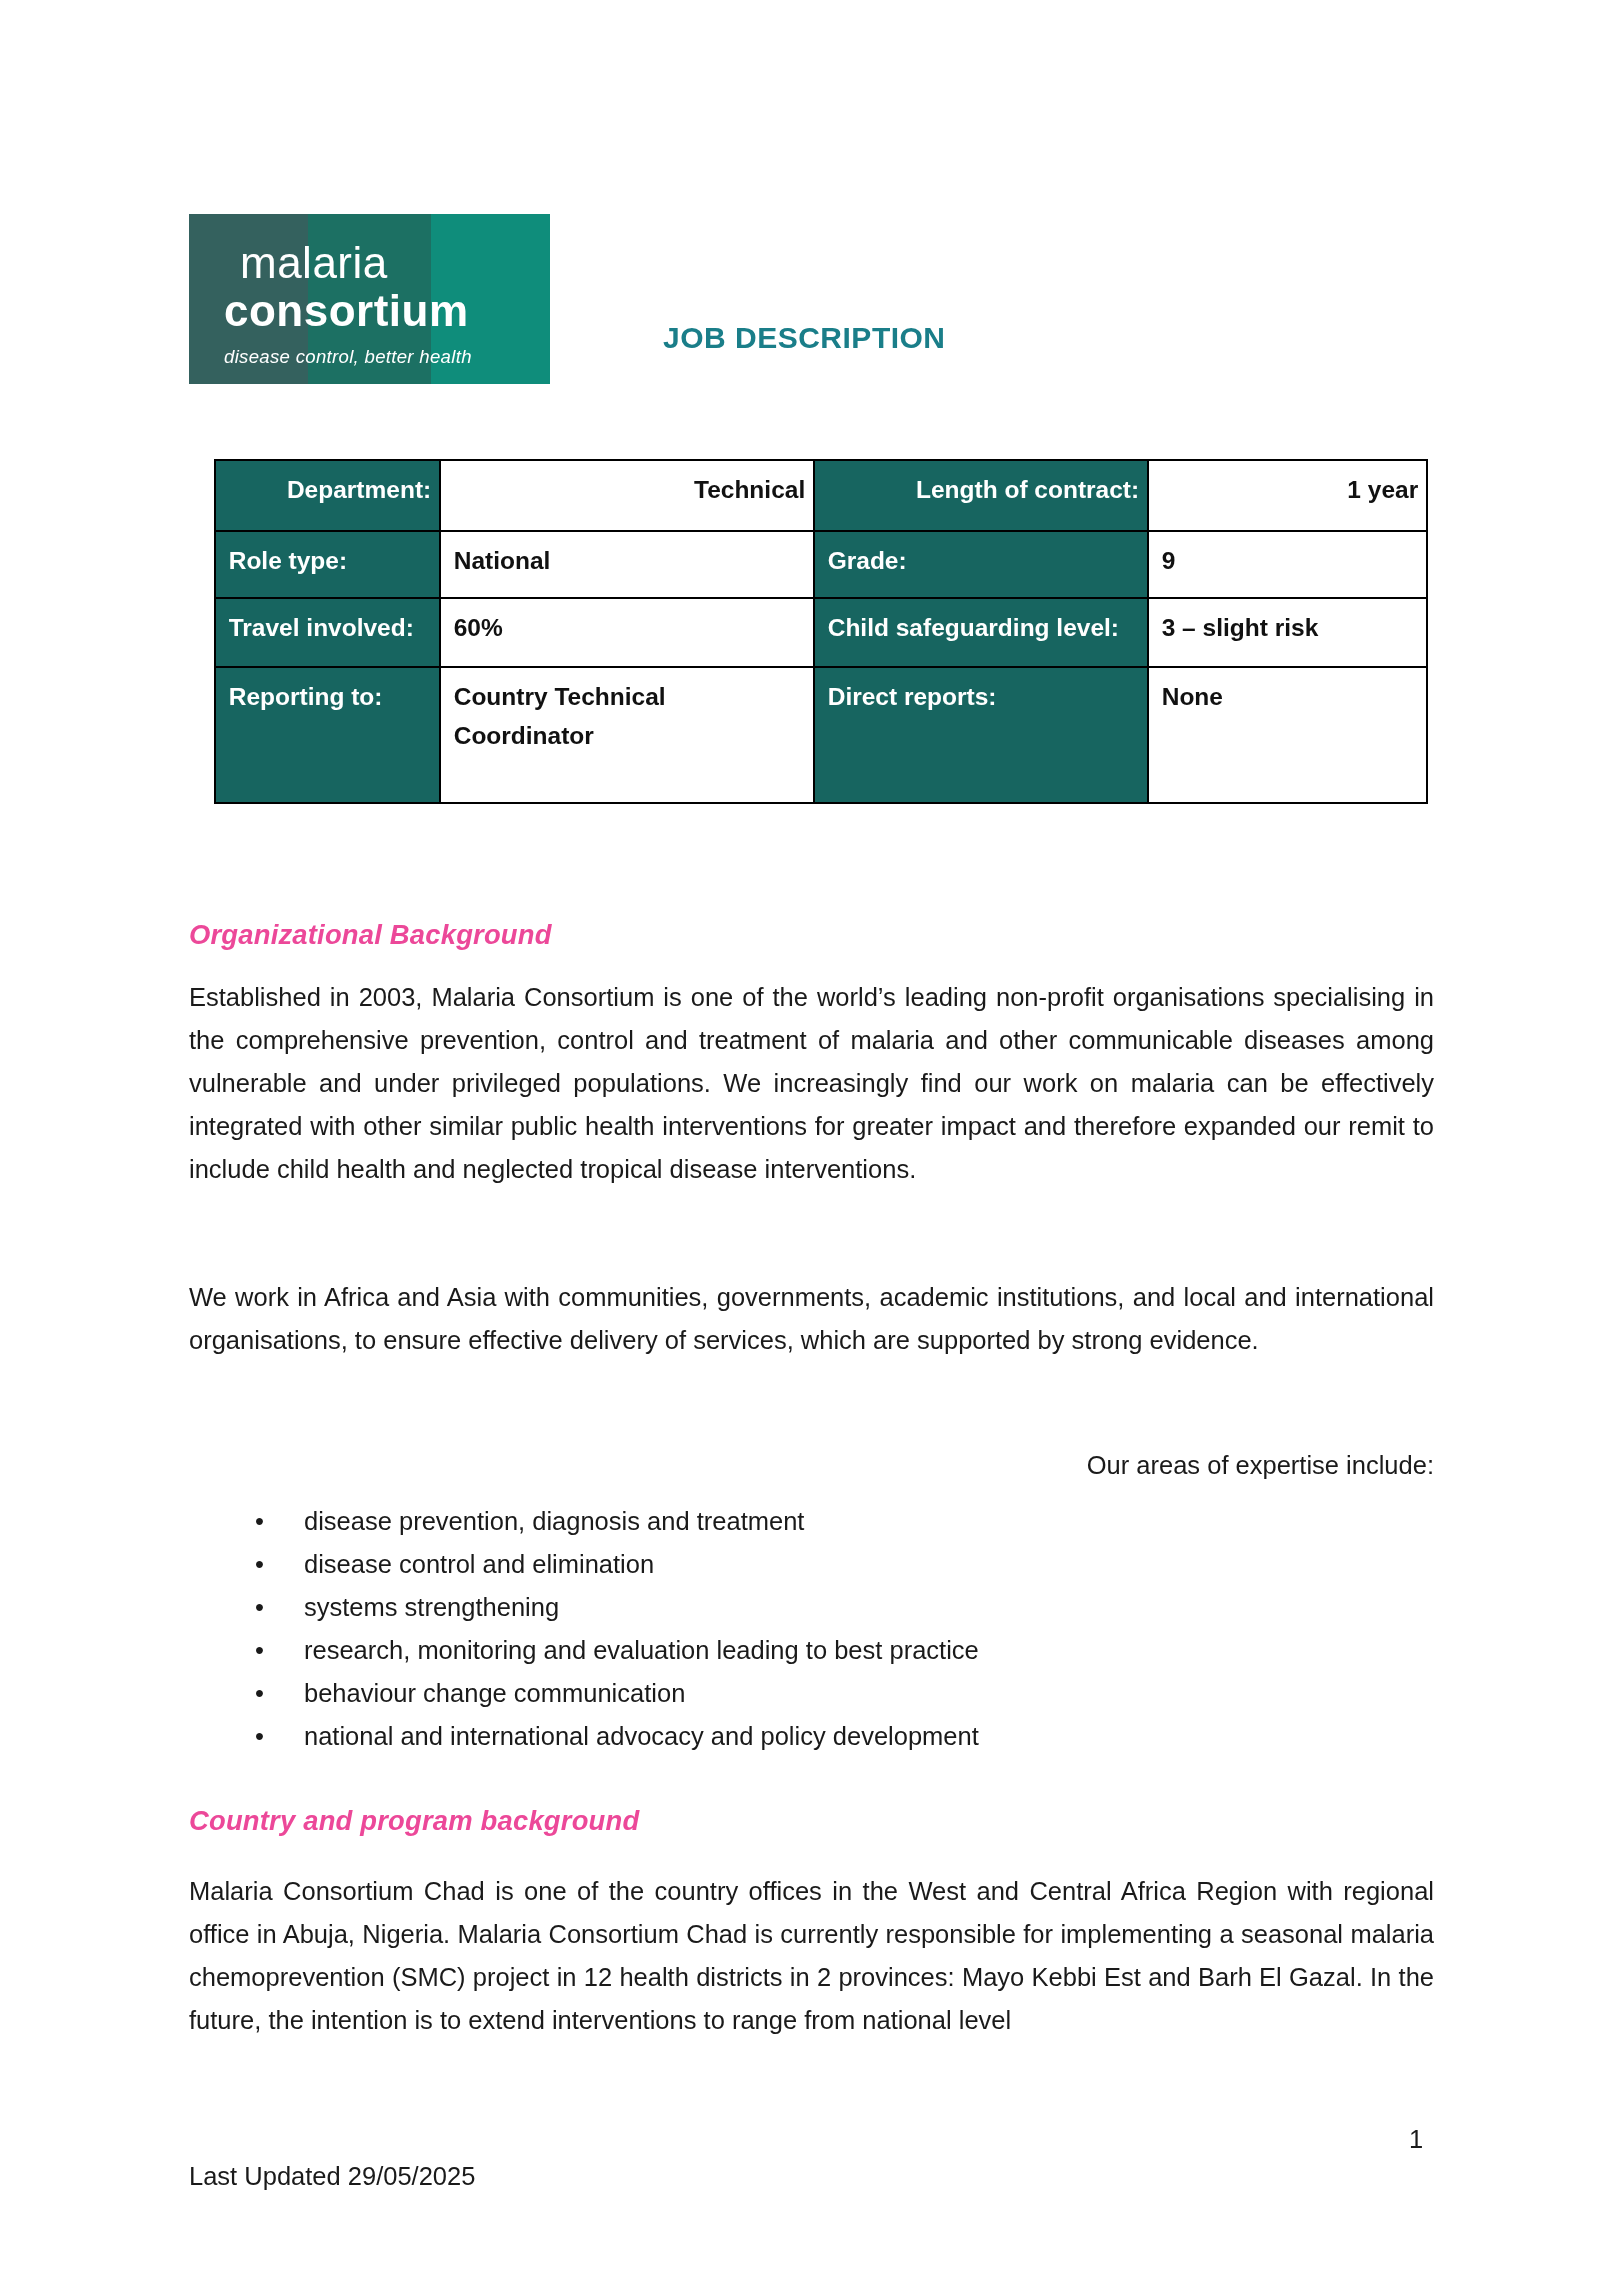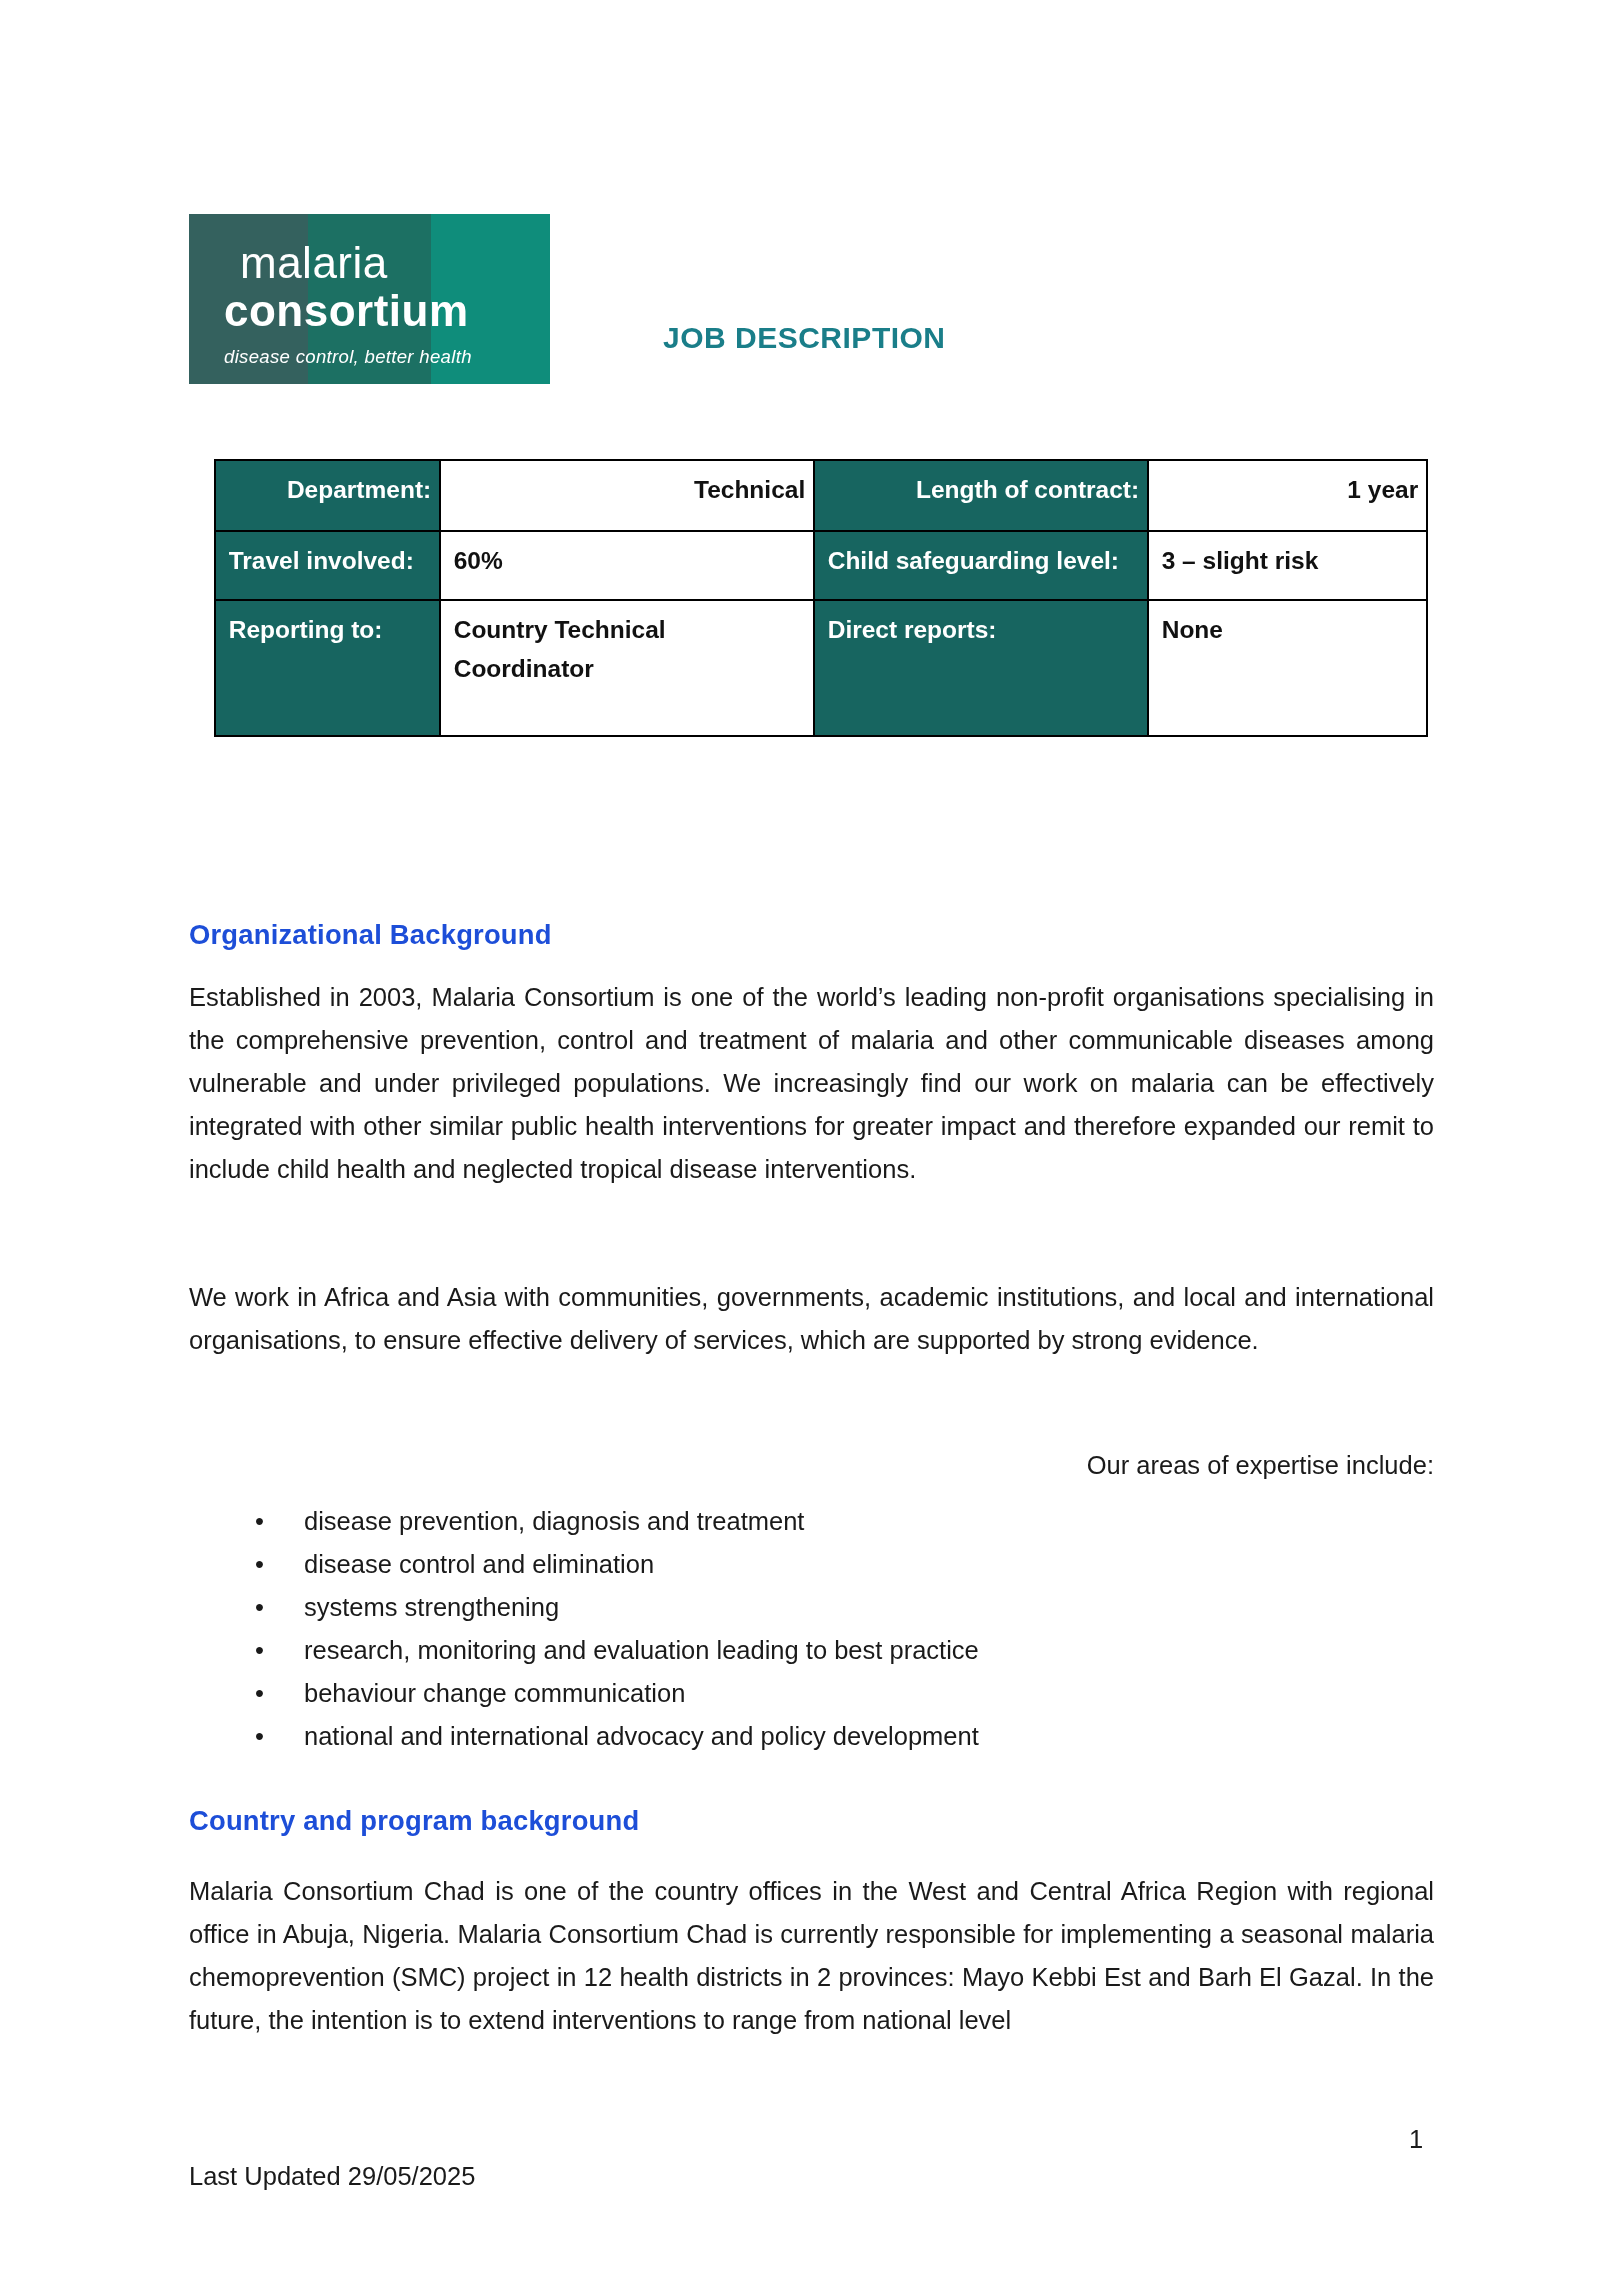--- a/index.html
+++ b/index.html
@@ -55,22 +55,23 @@
   .info-table td.val { background:#ffffff; color:#111111; }
   .info-table tr.r0 { height:72px; }
   .info-table tr.r1 { height:71px;text-align:right; }
   .info-table tr.r2 { height:67px; }
   .info-table tr.r3 { height:69px; }
   .info-table tr.r4 { height:136px; }
 
   
   .section-heading {
     position:absolute; left:189px;
-    font-size:27.4px; font-weight:700; color:#1d4ed8;
+    font-size:27.4px; font-weight:700; color:#ec4899;
     letter-spacing:0.2px;
+    font-style:italic;
   }
   .heading-org { top:919px; }
   .heading-country { top:1805px; }
 
   .body-par {
     position:absolute; left:189px; width:1245px;
     font-size:25.5px; line-height:43px;
     text-align:justify;
     color:#1a1a1a;
   }
@@ -123,20 +124,26 @@
       <col style="width:334px">
       <col style="width:279px">
     </colgroup>
     <tbody>
       <tr class="r1">
         <td class="lbl">Department:</td>
         <td class="val">Technical</td>
         <td class="lbl">Length of contract:</td>
         <td class="val">1 year</td>
       </tr>
+      <tr class="r2">
+        <td class="lbl">Role type:</td>
+        <td class="val">National</td>
+        <td class="lbl">Grade:</td>
+        <td class="val">9</td>
+      </tr>
       <tr class="r3">
         <td class="lbl">Travel involved:</td>
         <td class="val">60%</td>
         <td class="lbl">Child safeguarding level:</td>
         <td class="val">3 – slight risk</td>
       </tr>
       <tr class="r4">
         <td class="lbl">Reporting to:</td>
         <td class="val">Country Technical Coordinator</td>
         <td class="lbl">Direct reports:</td>

